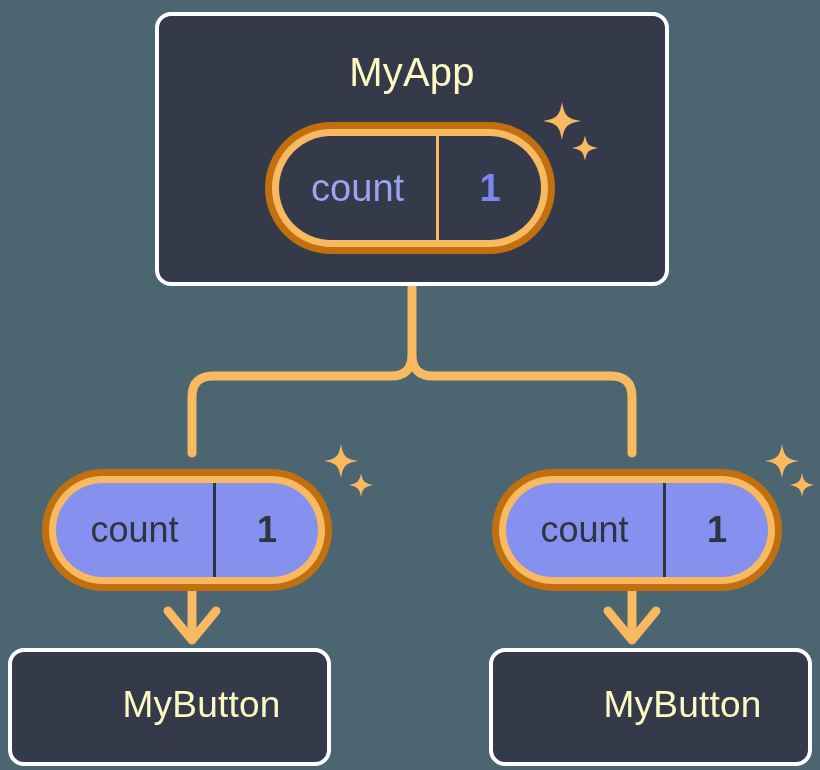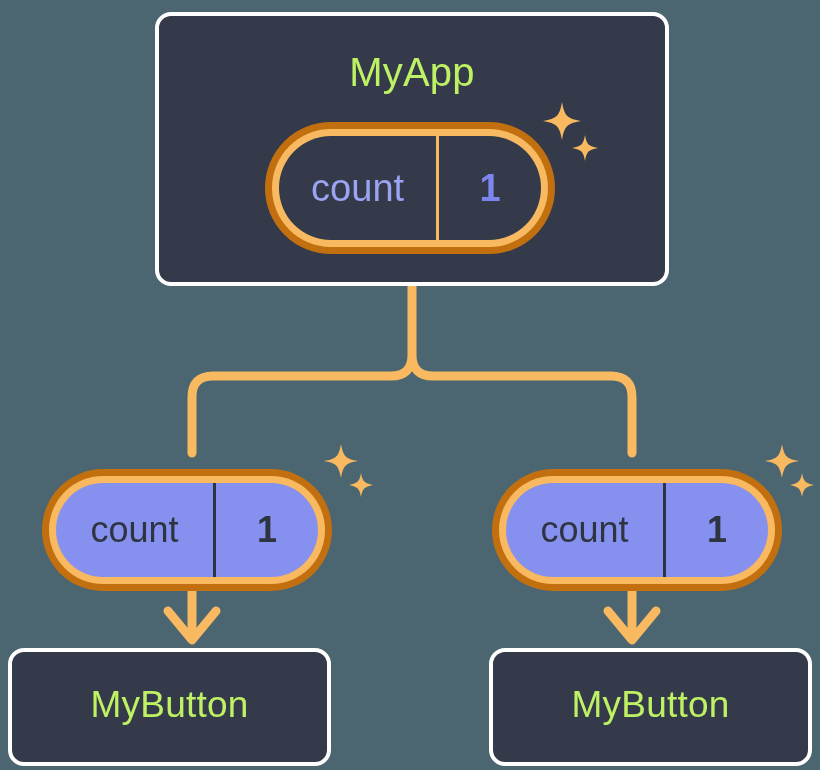--- a/index.html
+++ b/index.html
@@ -30,41 +30,42 @@
     background: #343a49;
     border: 4px solid #ffffff;
     border-radius: 16px;
     box-sizing: border-box;
   }
   .component-title {
     position: absolute;
     left: 0;
     width: 100%;
     text-align: center;
-    color: #bef264;
+    color: #fef9c3;
     font-weight: 400;
     letter-spacing: 0.2px;
     white-space: nowrap;
   }
 
   #box-myapp {
     left: 155px; top: 12px;
     width: 514px; height: 274px;
   }
   #box-myapp .component-title {
     top: 34px;
     font-size: 40px;
   }
 
   .box-mybutton { width: 323px; height: 118px; top: 648px; }
   #box-mybutton-left  { left: 8px; }
   #box-mybutton-right { left: 489px; }
   .box-mybutton .component-title {
     top: 32px;
     font-size: 37px;
+    padding-left: 32px;
   }
 
   
   .state-pill {
     position: absolute;
     box-sizing: border-box;
     border-radius: 999px;
     background: #c2700f;          
     padding: 7px;
     display: flex;

